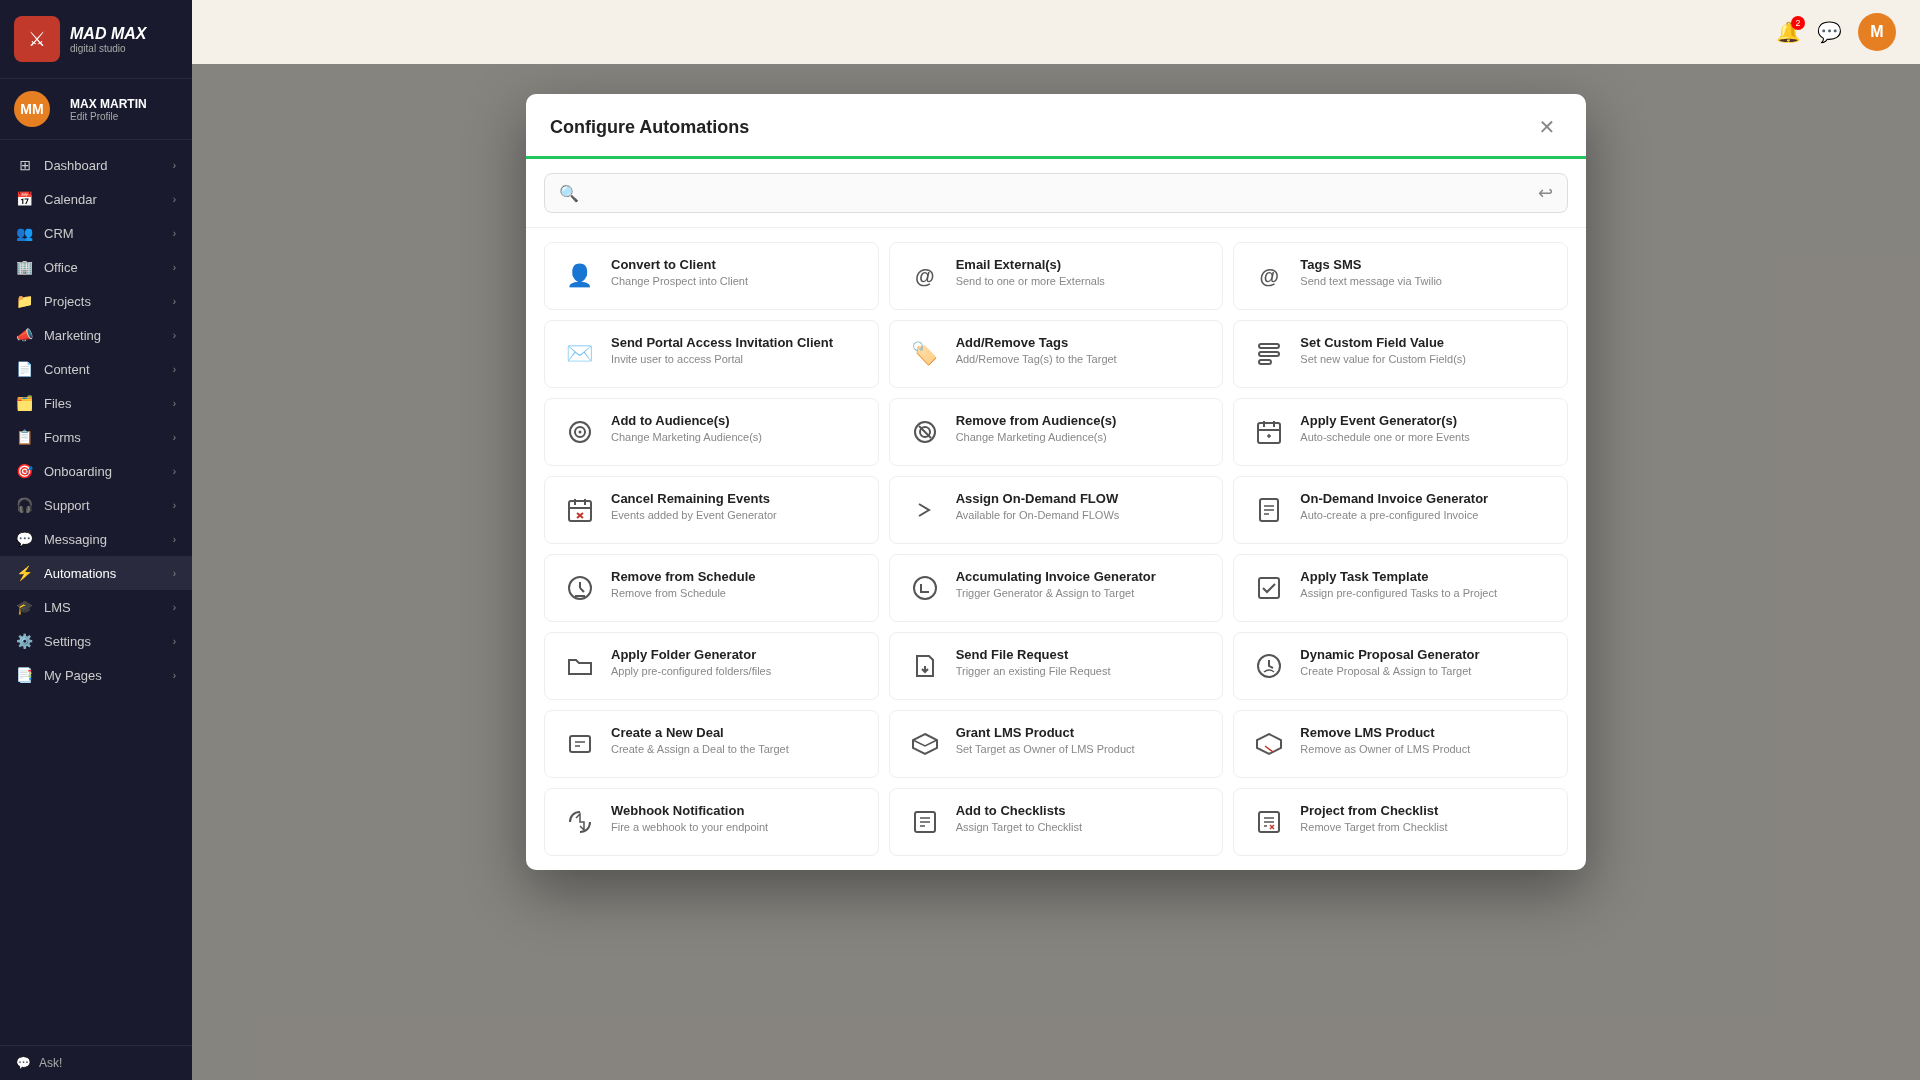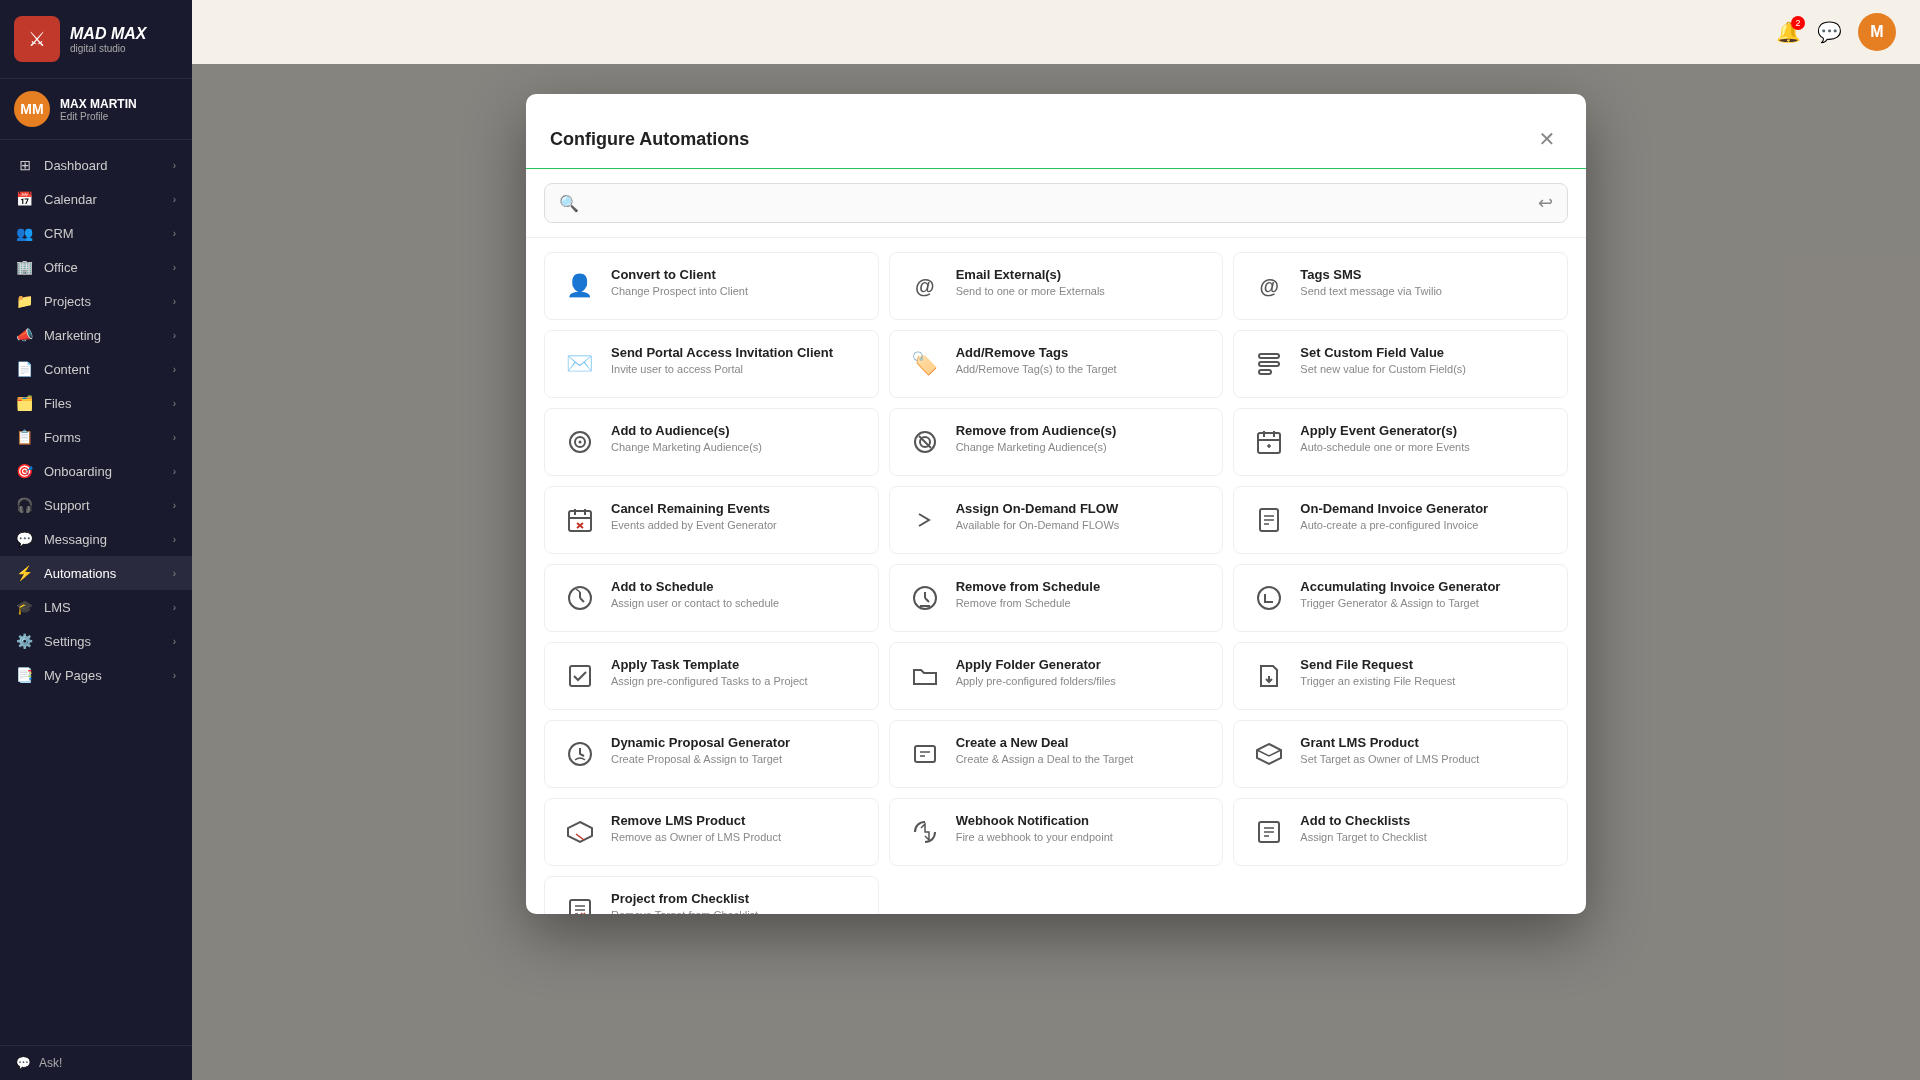--- a/index.html
+++ b/index.html
@@ -34,21 +34,21 @@
       width: 46px; height: 46px;
       background: #c0392b;
       border-radius: 8px;
       display: flex; align-items: center; justify-content: center;
       color: white; font-size: 20px;
     }
     .logo-text { color: white; font-size: 16px; font-weight: 700; line-height: 1.2; font-style: italic; }
     .logo-sub { color: #aaa; font-size: 10px; font-weight: 400; }
 
     .sidebar-profile {
-      display: flex; align-items: center; gap: 10px;
+      display: flex; align-items: center; gap: 20px;
       padding: 12px 14px;
       border-bottom: 1px solid #2a2a3e;
     }
     .avatar {
       width: 36px; height: 36px; border-radius: 50%;
       background: #e67e22;
       display: flex; align-items: center; justify-content: center;
       color: white; font-size: 14px; font-weight: 700;
     }
     .profile-info { flex: 1; }
@@ -132,22 +132,22 @@
       border-radius: 10px;
       width: 1060px;
       max-height: 820px;
       display: flex;
       flex-direction: column;
       overflow: hidden;
       box-shadow: 0 20px 60px rgba(0,0,0,0.4);
     }
     .modal-header {
       display: flex; align-items: center; justify-content: space-between;
-      padding: 30px 24px 14px;
-      border-bottom: 1px solid #22c55e;
+      padding: 18px 24px 14px;
+      border-bottom: 3px solid #22c55e;
     }
     .modal-title { font-size: 18px; font-weight: 600; color: #222; }
     .modal-close {
       font-size: 20px; color: #888; cursor: pointer;
       width: 30px; height: 30px;
       display: flex; align-items: center; justify-content: center;
     }
     .modal-search {
       padding: 14px 18px;
       border-bottom: 1px solid #eee;
@@ -492,34 +492,20 @@
       <div class="automation-item-title">On-Demand Invoice Generator</div>
       <div class="automation-item-desc">Auto-create a pre-configured Invoice</div>
     </div>
   </div>
           <div class="automation-item">
     <div class="automation-item-icon">
               <svg width="28" height="28" viewBox="0 0 28 28">
                 <circle cx="14" cy="14" r="11" fill="none" stroke="#555" stroke-width="2"></circle>
                 <line x1="14" y1="8" x2="14" y2="14" stroke="#555" stroke-width="2"></line>
                 <line x1="14" y1="14" x2="18" y2="18" stroke="#555" stroke-width="2"></line>
-                <line x1="10" y1="5" x2="14" y2="8" stroke="#555" stroke-width="1.5"></line>
-              </svg>
-            </div>
-    <div class="automation-item-text">
-      <div class="automation-item-title">Add to Schedule</div>
-      <div class="automation-item-desc">Assign user or contact to schedule</div>
-    </div>
-  </div>
-          <div class="automation-item">
-    <div class="automation-item-icon">
-              <svg width="28" height="28" viewBox="0 0 28 28">
-                <circle cx="14" cy="14" r="11" fill="none" stroke="#555" stroke-width="2"></circle>
-                <line x1="14" y1="8" x2="14" y2="14" stroke="#555" stroke-width="2"></line>
-                <line x1="14" y1="14" x2="18" y2="18" stroke="#555" stroke-width="2"></line>
                 <line x1="9" y1="22" x2="19" y2="22" stroke="#555" stroke-width="2"></line>
               </svg>
             </div>
     <div class="automation-item-text">
       <div class="automation-item-title">Remove from Schedule</div>
       <div class="automation-item-desc">Remove from Schedule</div>
     </div>
   </div>
           <div class="automation-item">
     <div class="automation-item-icon">

